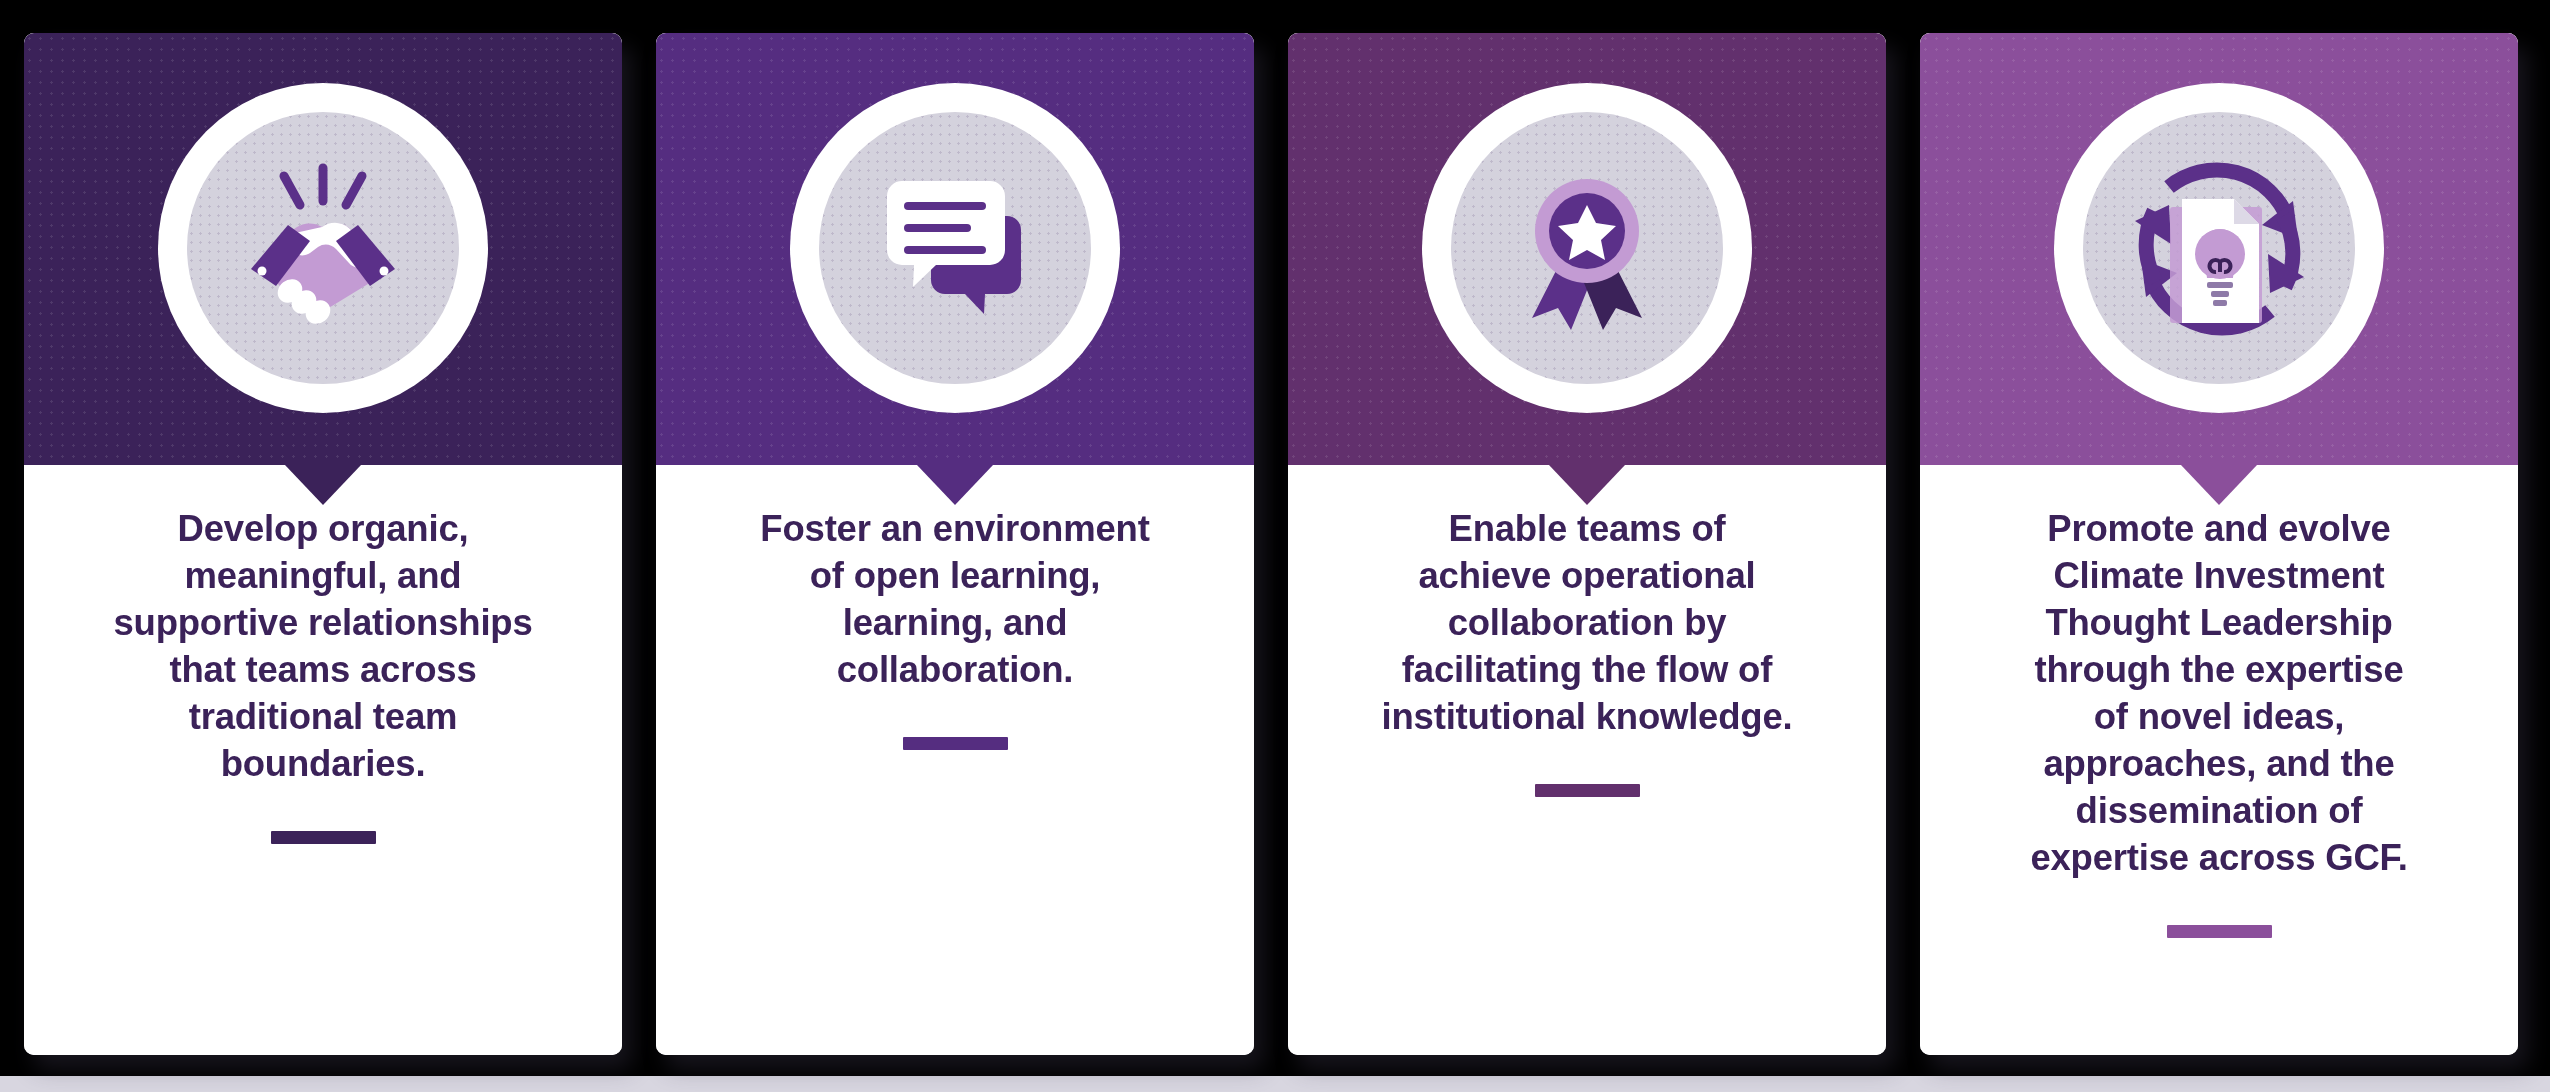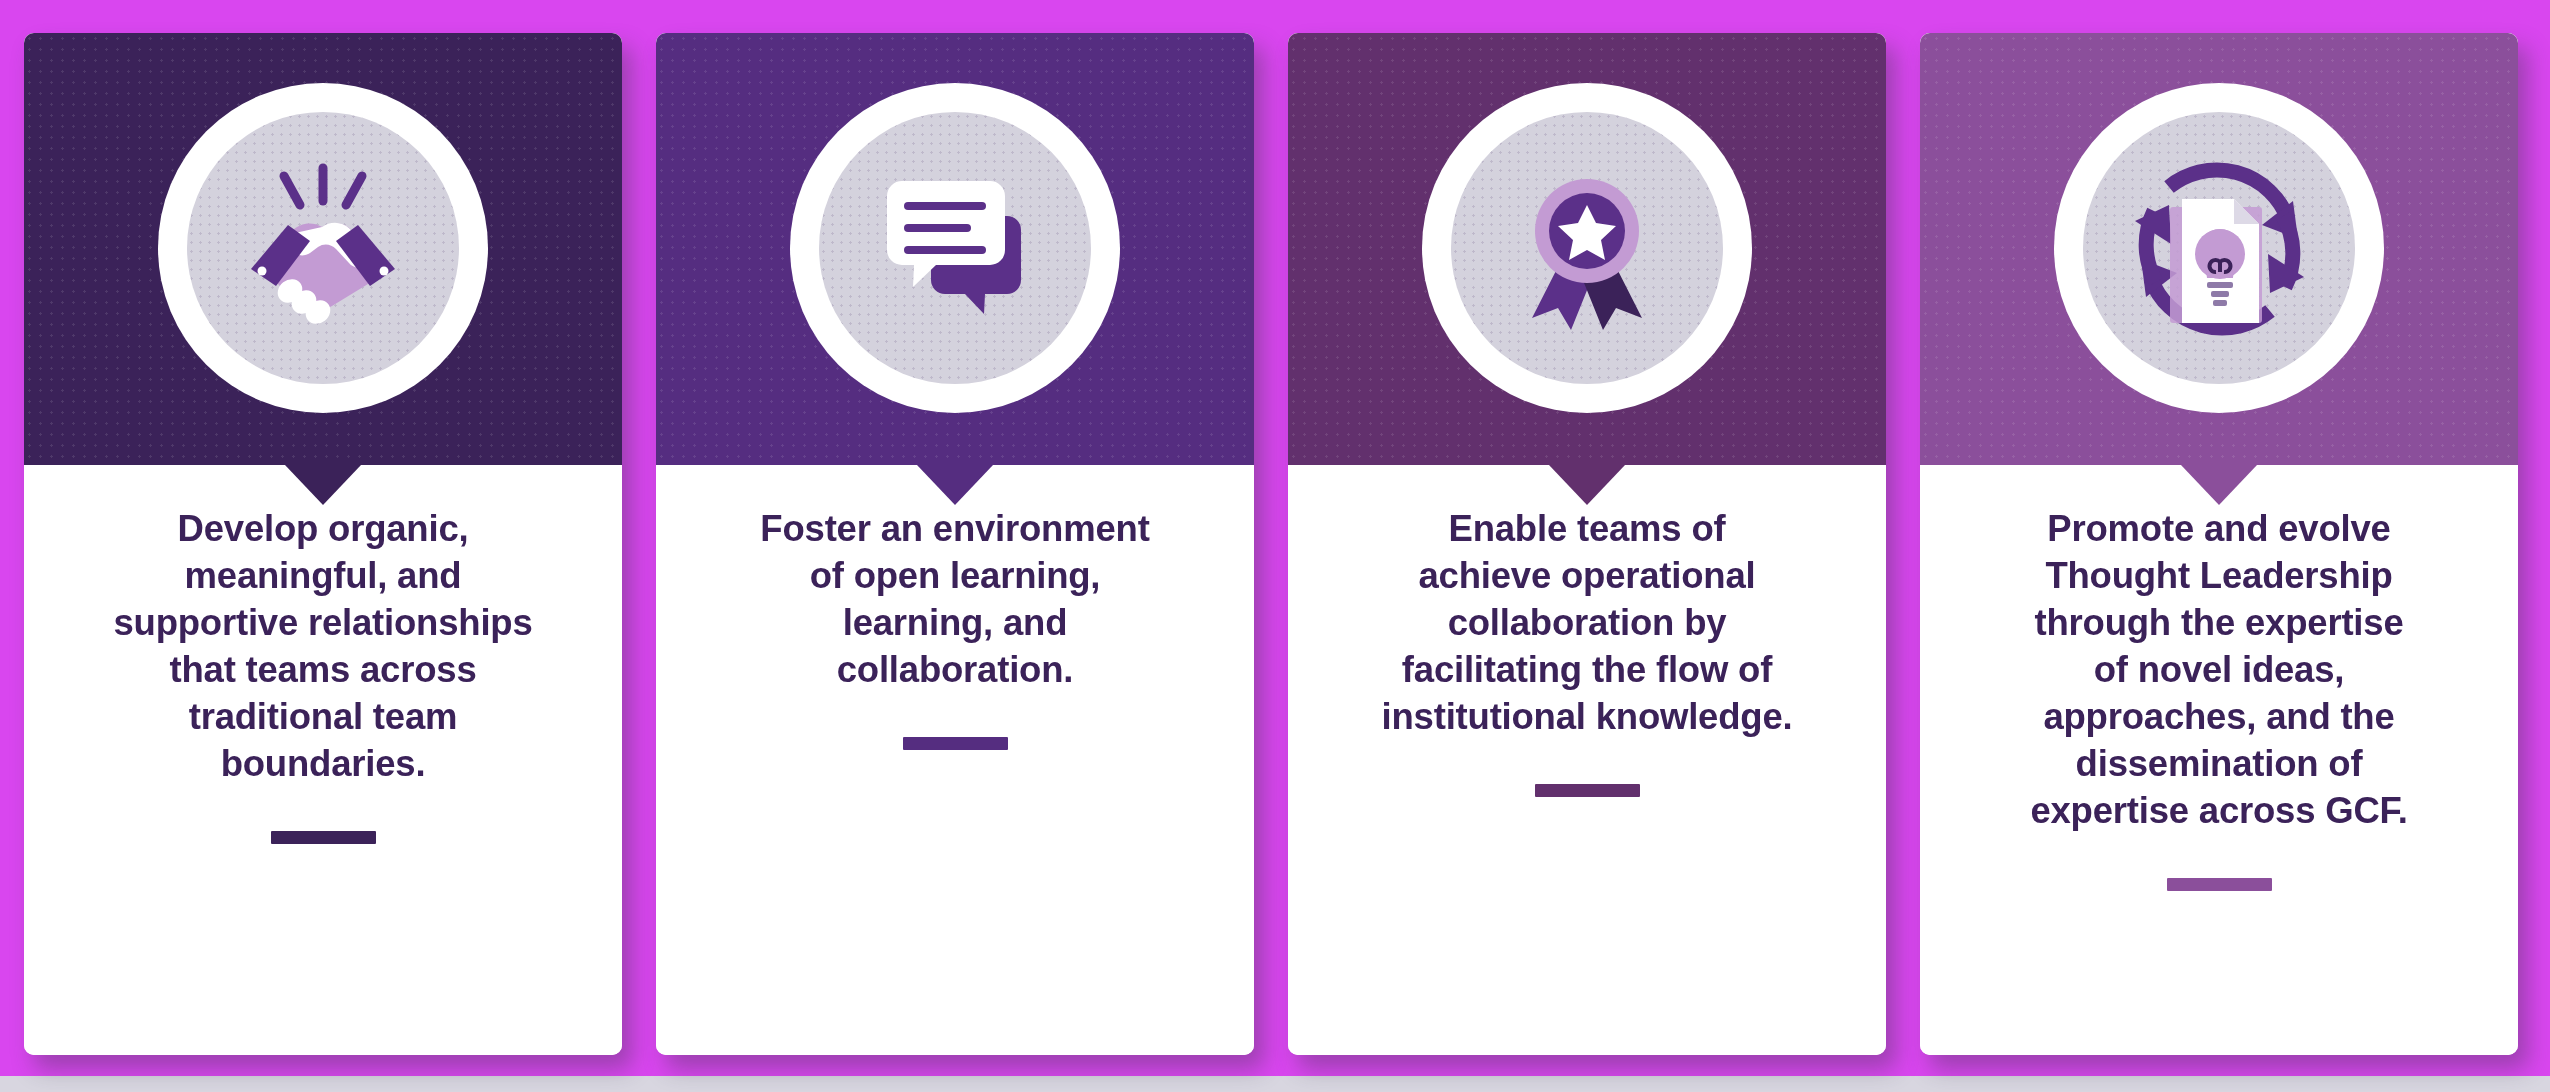--- a/index.html
+++ b/index.html
@@ -5,21 +5,21 @@
   * { margin:0; padding:0; box-sizing:border-box; }
   html, body {
     width:2550px; height:1092px;
     background:#d8d6e0;
     font-family:"Liberation Sans", sans-serif;
     overflow:hidden;
   }
   #board {
     position:relative;
     width:2550px; height:1076px;
-    background:#d946ef;
+    background:#000000;
   }
 
   .card {
     position:absolute;
     top:33px;
     width:598px;
     height:1022px;
     border-radius:10px;
     background:#ffffff;
     overflow:visible;
@@ -241,20 +241,21 @@
             </g>
             <rect x="95" y="141" width="26" height="6" rx="2" fill="#8e7aa8"></rect>
             <rect x="99" y="150" width="18" height="6" rx="2" fill="#8e7aa8"></rect>
             <rect x="101" y="159" width="14" height="6" rx="2" fill="#8e7aa8"></rect>
           </svg>
         </div>
       </div>
       <div class="card-body">
         <div class="card-text" id="txt3">
             <div>Promote and evolve</div>
+            <div>Climate Investment</div>
             <div>Thought Leadership</div>
             <div>through the expertise</div>
             <div>of novel ideas,</div>
             <div>approaches, and the</div>
             <div>dissemination of</div>
             <div>expertise across GCF.</div>
           </div>
         <div class="rule" id="rule3" style="background: rgb(139, 79, 155);"></div>
       </div>
     </div>

